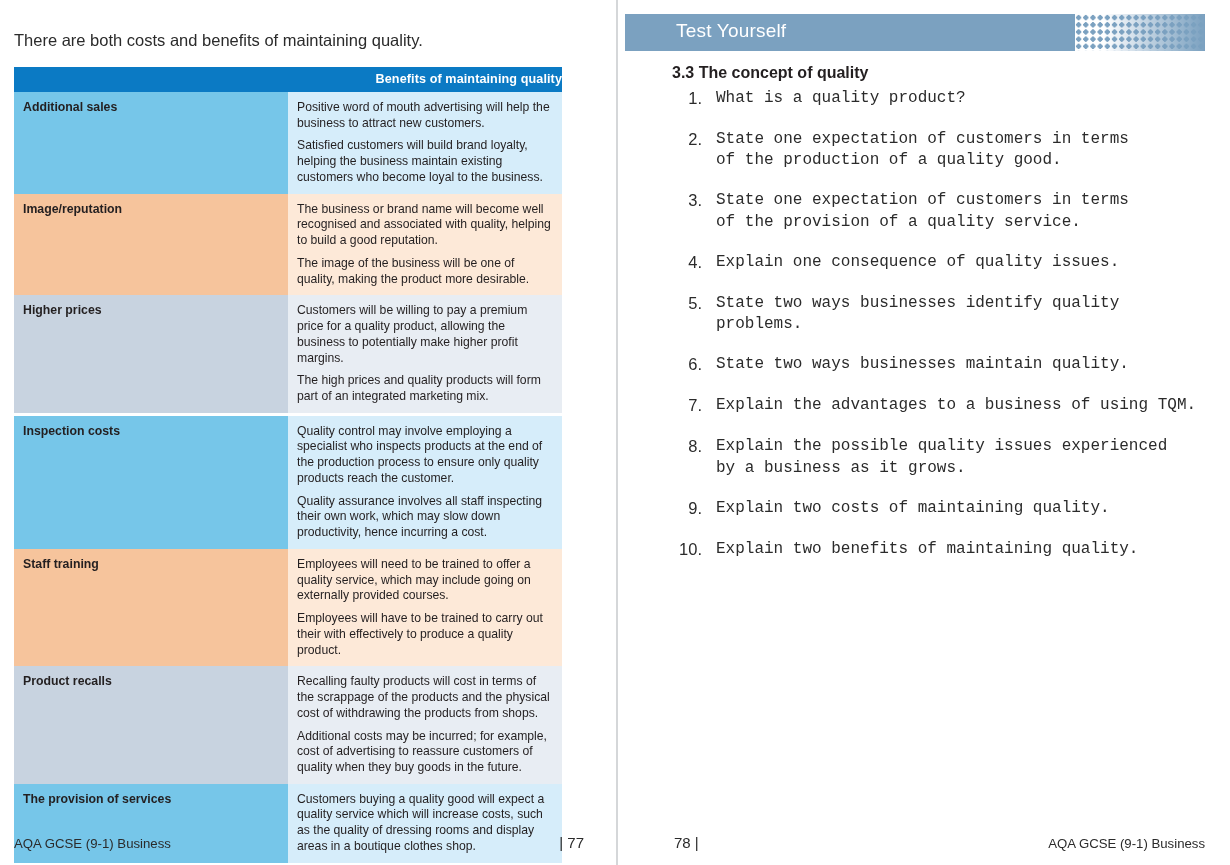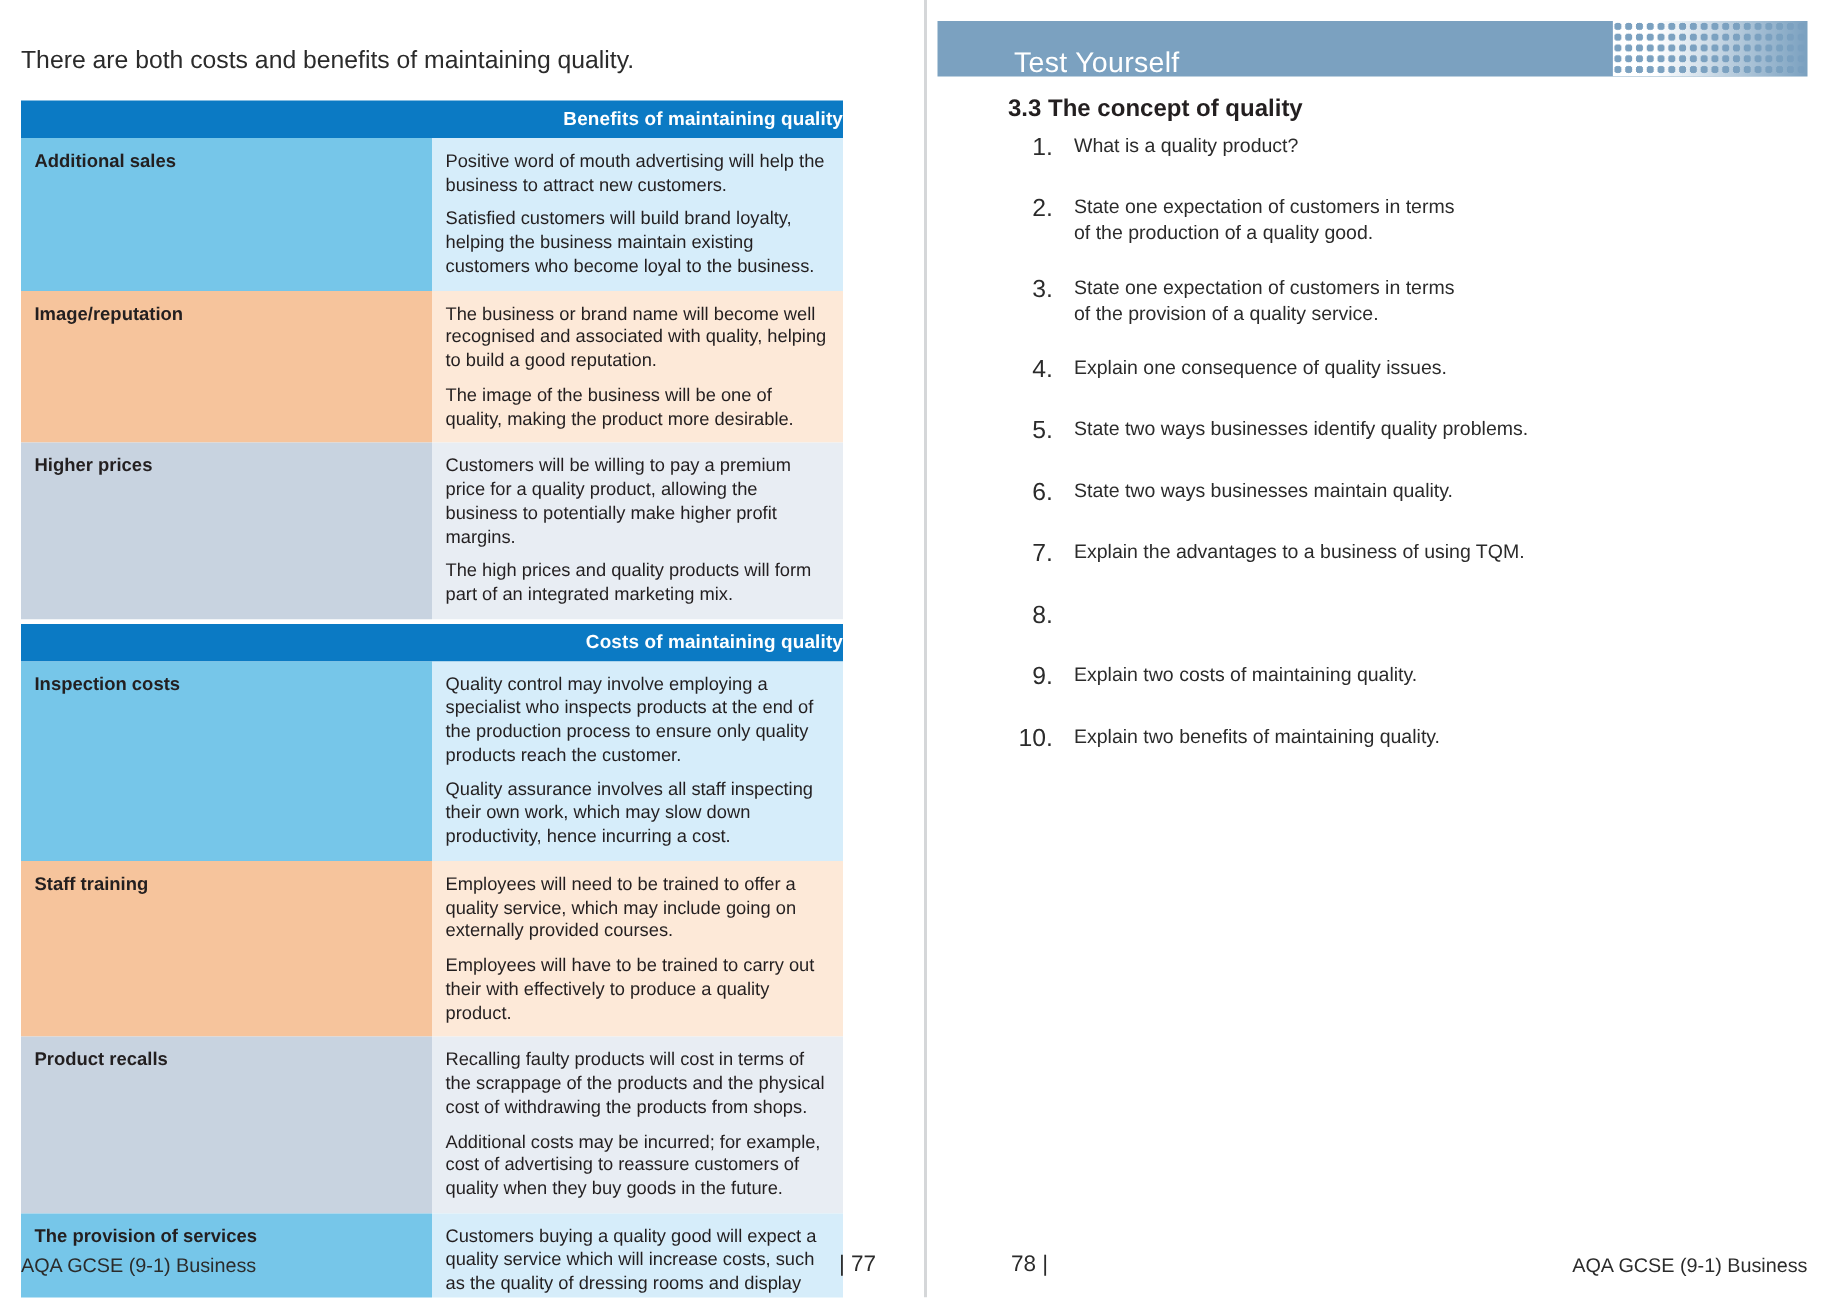--- a/index.html
+++ b/index.html
@@ -135,21 +135,20 @@
     height: 37px;
     background: #7ba1c0;
   }
   .banner-title {
     position: absolute;
     left: 58px;
     top: 20px;
     font-size: 19px;
     color: #ffffff;
     letter-spacing: .2px;
-    margin-top: 12px;
   }
   .banner-dots {
     position: absolute;
     left: 457px;
     top: 14px;
     width: 130px;
     height: 37px;
     background-color: #ffffff;
     background-image: radial-gradient(circle at 50% 50%, #7ba1c0 48%, rgba(123,161,192,0) 52%);
     background-size: 7.2px 7.2px;
@@ -180,24 +179,25 @@
     width: 44px;
     flex: 0 0 44px;
     text-align: right;
     padding-right: 14px;
     box-sizing: border-box;
     font-size: 16.5px;
     line-height: 1.33;
     color: #2b2b2b;
   }
   .qtext {
-    font-size: 13px;
+    font-size: 16px;
     line-height: 1.33;
     color: #2b2b2b;
     white-space: pre-line;
+    font-family: Liberation Mono, monospace;
   }
 
   .footer-right-page {
     position: absolute;
     left: 56px;
     top: 834px;
     font-size: 15px;
     color: #2b2b2b;
   }
   .footer-right {
@@ -239,23 +239,20 @@
           <tr class="theme-gray">
             <td class="lbl">Higher prices</td>
             <td class="body-cell">
               <p>Customers will be willing to pay a premium price for a quality product, allowing the business to potentially make higher profit margins.</p>
               <p>The high prices and quality products will form part of an integrated marketing mix.</p>
             </td>
           </tr>
           <tr class="spacer-row">
             <td colspan="2"></td>
           </tr>
-          <tr>
-            <td colspan="2" class="section-head">Costs of maintaining quality</td>
-          </tr>
           <tr class="theme-blue">
             <td class="lbl">Inspection costs</td>
             <td class="body-cell">
               <p>Quality control may involve employing a specialist who inspects products at the end of the production process to ensure only quality products reach the customer.</p>
               <p>Quality assurance involves all staff inspecting their own work, which may slow down productivity, hence incurring a cost.</p>
             </td>
           </tr>
           <tr class="theme-orange">
             <td class="lbl">Staff training</td>
             <td class="body-cell">
@@ -319,20 +316,22 @@
         <div class="qrow">
           <div class="qnum">6.</div>
           <div class="qtext">State two ways businesses maintain quality.</div>
         </div>
         <div class="qrow">
           <div class="qnum">7.</div>
           <div class="qtext">Explain the advantages to a business of using TQM.</div>
         </div>
         <div class="qrow">
           <div class="qnum">8.</div>
+          <div class="qtext">Explain the possible quality issues experienced
+by a business as it grows.</div>
         </div>
         <div class="qrow">
           <div class="qnum">9.</div>
           <div class="qtext">Explain two costs of maintaining quality.</div>
         </div>
         <div class="qrow">
           <div class="qnum">10.</div>
           <div class="qtext">Explain two benefits of maintaining quality.</div>
         </div>
       </div>

